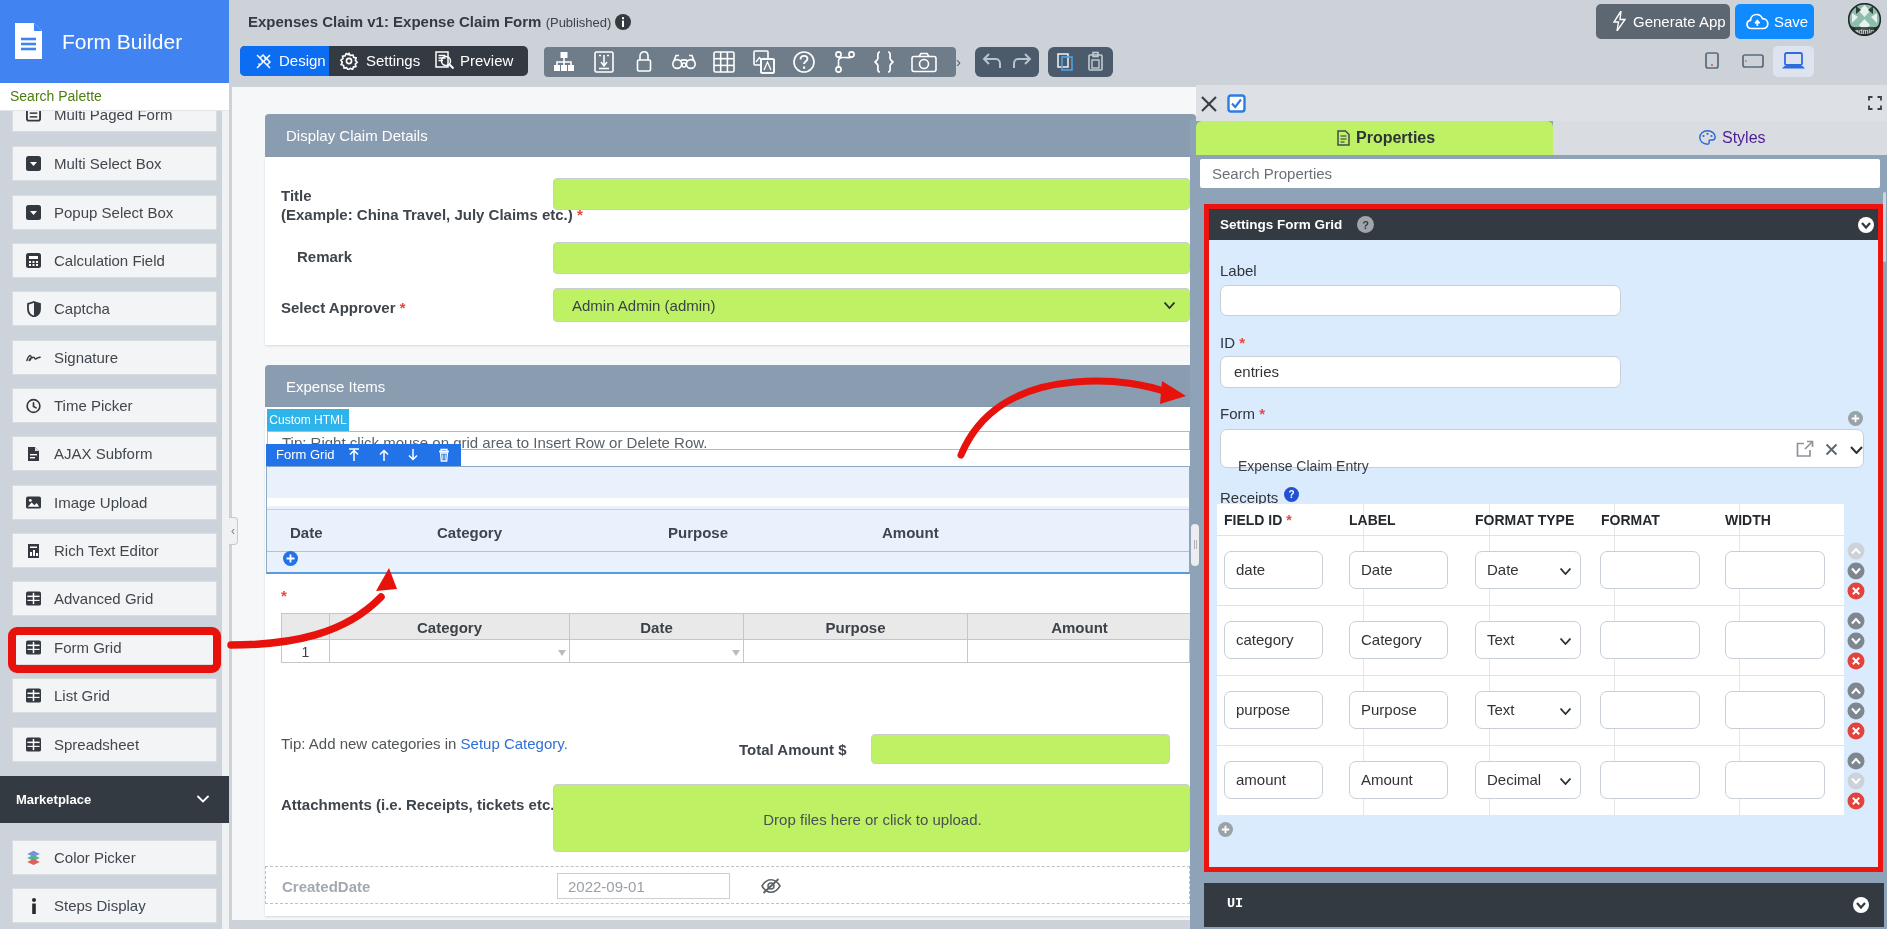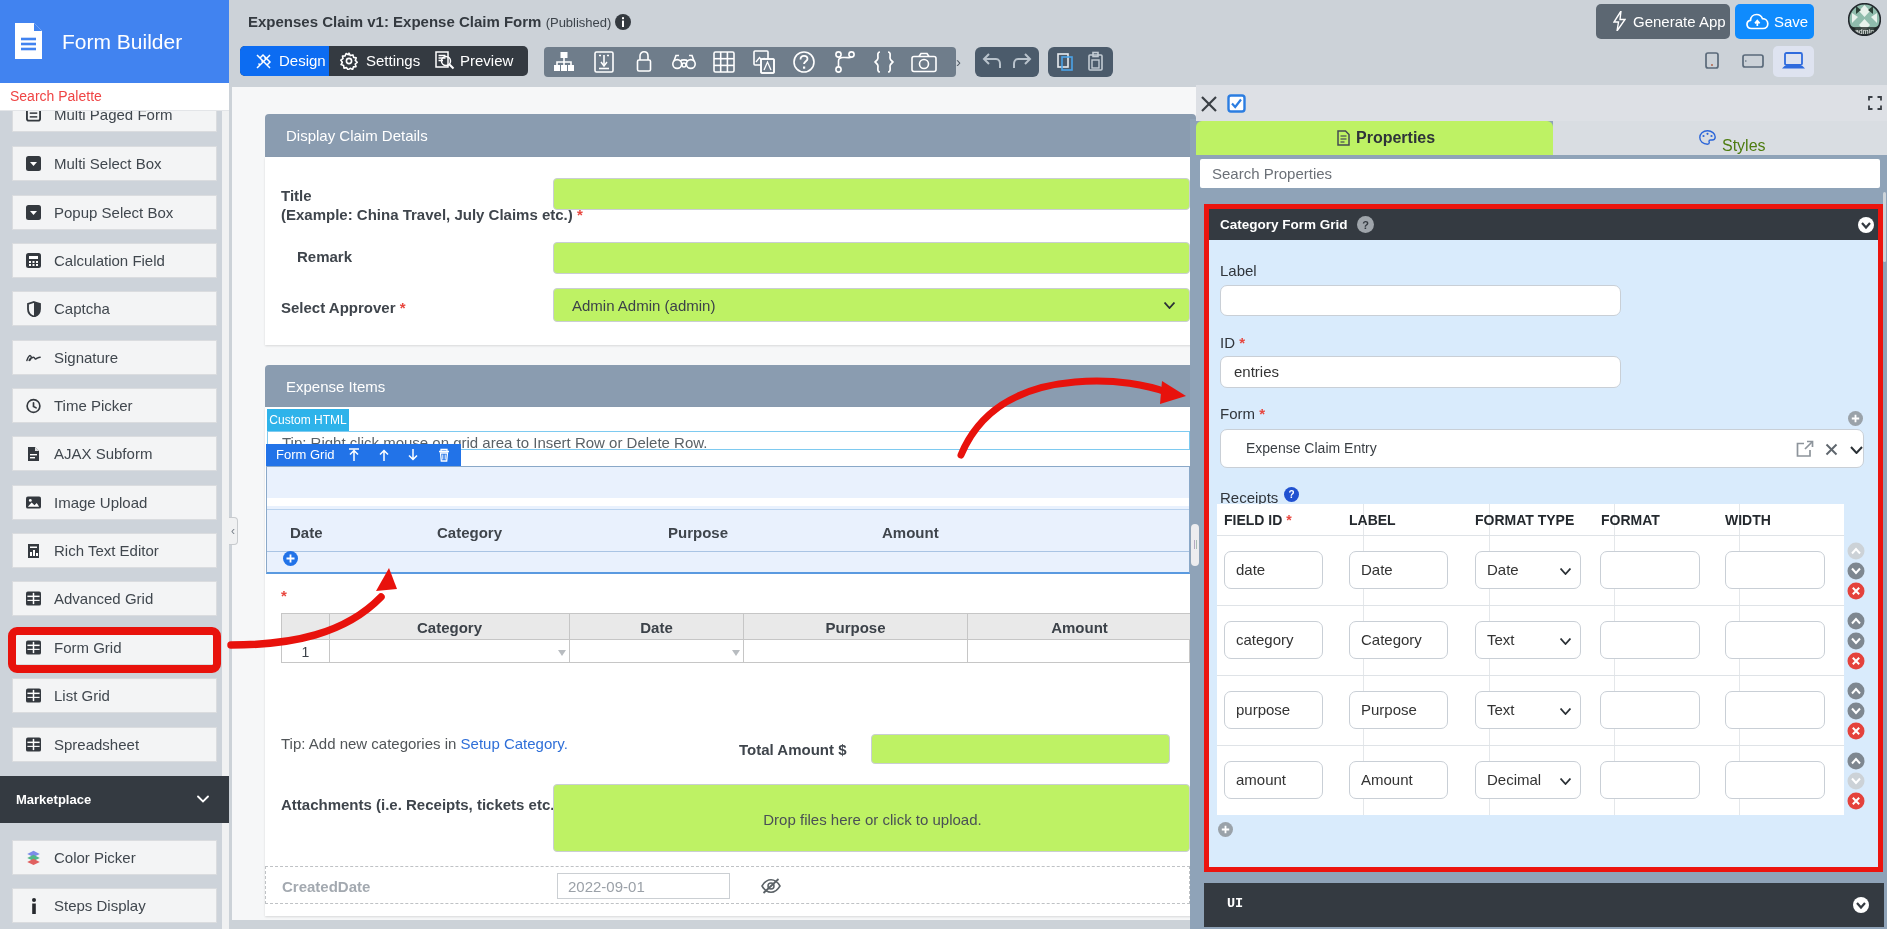--- a/index.html
+++ b/index.html
@@ -9,21 +9,21 @@
 
 #topbar{position:absolute;left:229px;top:0;width:1658px;height:85px;background:#ccd2d8;}
 .tb-title{position:absolute;left:19px;top:13px;font-size:15px;font-weight:bold;color:#343a40;}
 .tb-title .pub{font-weight:normal;font-size:13px;color:#3c434a;}
 .btn-dark{background:#343a41;color:#fff;}
 .btn-blue{background:#0c6cf2;color:#fff;}
 
 #sidebar{position:absolute;left:0;top:0;width:229px;height:929px;background:#cdd3da;overflow:hidden;z-index:5;}
 #sb-head{position:absolute;left:0;top:0;width:229px;height:83px;background:#4183f0;}
 #sb-search{position:absolute;left:0;top:83px;width:229px;height:28px;background:#fff;border-bottom:1px solid #e3e5e8;z-index:3;}
-#sb-search span{position:absolute;left:10px;top:5px;font-size:14px;color:#ef4444;}
+#sb-search span{position:absolute;left:10px;top:5px;font-size:14px;color:#4d7c0f;}
 .pitem{position:absolute;left:12px;width:205px;height:35px;background:#f3f4f5;border:1px solid #dadcdf;display:flex;align-items:center;color:#40474e;font-size:15px;}
 .pitem .pic{width:15px;height:15px;margin-left:13px;margin-right:13px;flex:none;display:flex;align-items:center;justify-content:center;}
 #mkt{position:absolute;left:0;width:229px;height:47px;background:#343a41;color:#fff;}
 #mkt span{position:absolute;left:16px;top:16px;font-size:13px;font-weight:bold;}
 
 #canvas{position:absolute;left:229px;top:85px;width:967px;height:844px;background:#ccd2d8;z-index:1;}
 #page{position:absolute;left:3px;top:2px;width:964px;height:833px;background:#f6f7f8;}
 .sechead{position:absolute;background:#8a9cb0;border-radius:4px 4px 0 0;color:#fff;font-size:15px;}
 .sechead span{position:absolute;left:21px;top:13px;}
 .secbody{position:absolute;background:#fff;box-shadow:0 1px 2px rgba(0,0,0,.12);}
@@ -506,28 +506,28 @@
         </svg>
       <span style="position:absolute;left:160px;top:8px;font-weight:bold;color:#2e3339;">Properties</span>
     </div>
     <div class="rtab" style="left:357px;width:334px;background:#d9dde2;">
       <svg style="position:absolute;left:146px;top:9px" width="17" height="15" viewBox="0 0 17 15">
           <path d="M8.5 0.8 C4 0.8 0.8 3.8 0.8 7.5 C0.8 11.2 4 14.2 8.5 14.2 C9.6 14.2 10.3 13.5 10.3 12.6 C10.3 12.1 10 11.8 10 11.3 C10 10.5 10.6 10 11.4 10 L13.2 10 C15 10 16.2 8.8 16.2 7 C16.2 3.5 12.8 0.8 8.5 0.8 Z" fill="none" stroke="#2c66d9" stroke-width="1.4"></path>
           <circle cx="4.5" cy="6" r="1.1" fill="#2c66d9"></circle>
           <circle cx="8.5" cy="3.8" r="1.1" fill="#2c66d9"></circle>
           <circle cx="12.5" cy="6" r="1.1" fill="#2c66d9"></circle>
         </svg>
-      <span style="position:absolute;left:169px;top:16px;color:#4d7c0f;">Styles</span>
+      <span style="position:absolute;left:169px;top:8px;color:#4c1d95;">Styles</span>
     </div>
     <div id="rp-search">
         <span>Search Properties</span>
       </div>
     <div id="redbox"></div>
     <div class="darkbar" style="left:13px;top:124px;width:669px;height:31px;">
-      <span style="position:absolute;left:11px;top:8px;">Category Form Grid</span>
+      <span style="position:absolute;left:11px;top:8px;">Settings Form Grid</span>
       <svg style="position:absolute;left:148px;top:7px" width="17" height="17" viewBox="0 0 17 17">
           <circle cx="8.5" cy="8.5" r="8.5" fill="#9fa5ab"></circle>
           <text x="8.5" y="12.5" font-size="11" font-weight="bold" fill="#343a41" text-anchor="middle" font-family="Liberation Sans">?</text>
         </svg>
       <svg style="position:absolute;left:649px;top:8px" width="16" height="16" viewBox="0 0 16 16">
           <circle cx="8" cy="8" r="8" fill="#fff"></circle>
           <path d="M4 6 L8 10.5 L12 6" fill="none" stroke="#343a41" stroke-width="2.2"></path>
         </svg>
     </div>
     <div class="plabel" style="left:24px;top:177px;">Label</div>
@@ -535,21 +535,21 @@
     <div class="plabel" style="left:24px;top:249px;">ID <span class="req">*</span></div>
     <div class="pinp" style="left:24px;top:271px;width:401px;height:32px;">
         <span style="position:absolute;left:13px;top:6px;">entries</span>
       </div>
     <div class="plabel" style="left:24px;top:320px;">Form <span class="req">*</span></div>
     <svg style="position:absolute;left:652px;top:326px" width="15" height="15" viewBox="0 0 15 15">
         <circle cx="7.5" cy="7.5" r="7.5" fill="#9aa2a9"></circle>
         <path d="M7.5 3.8 L7.5 11.2 M3.8 7.5 L11.2 7.5" stroke="#fff" stroke-width="1.8"></path>
       </svg>
     <div class="pinp" style="left:24px;top:344px;width:644px;height:39px;">
-      <span style="position:absolute;left:17px;top:10px;font-size:14px;color:#3a3f44;margin-left:8px;">Expense Claim Entry</span>
+      <span style="position:absolute;left:17px;top:28px;font-size:14px;color:#3a3f44;">Expense Claim Entry</span>
       <svg style="position:absolute;left:575px;top:10px" width="18" height="18" viewBox="0 0 18 18">
           <g fill="none" stroke="#8d949b" stroke-width="1.7">
             <path d="M14 10 L14 16 L1.5 16 L1.5 3.5 L8 3.5"></path>
             <path d="M11 1.5 L16.5 1.5 L16.5 7"></path>
             <line x1="16" y1="2" x2="9" y2="9"></line>
           </g>
         </svg>
       <svg style="position:absolute;left:604px;top:13px" width="13" height="13" viewBox="0 0 13 13">
           <g stroke="#5f666d" stroke-width="2">
             <line x1="1.5" y1="1.5" x2="11.5" y2="11.5"></line>

